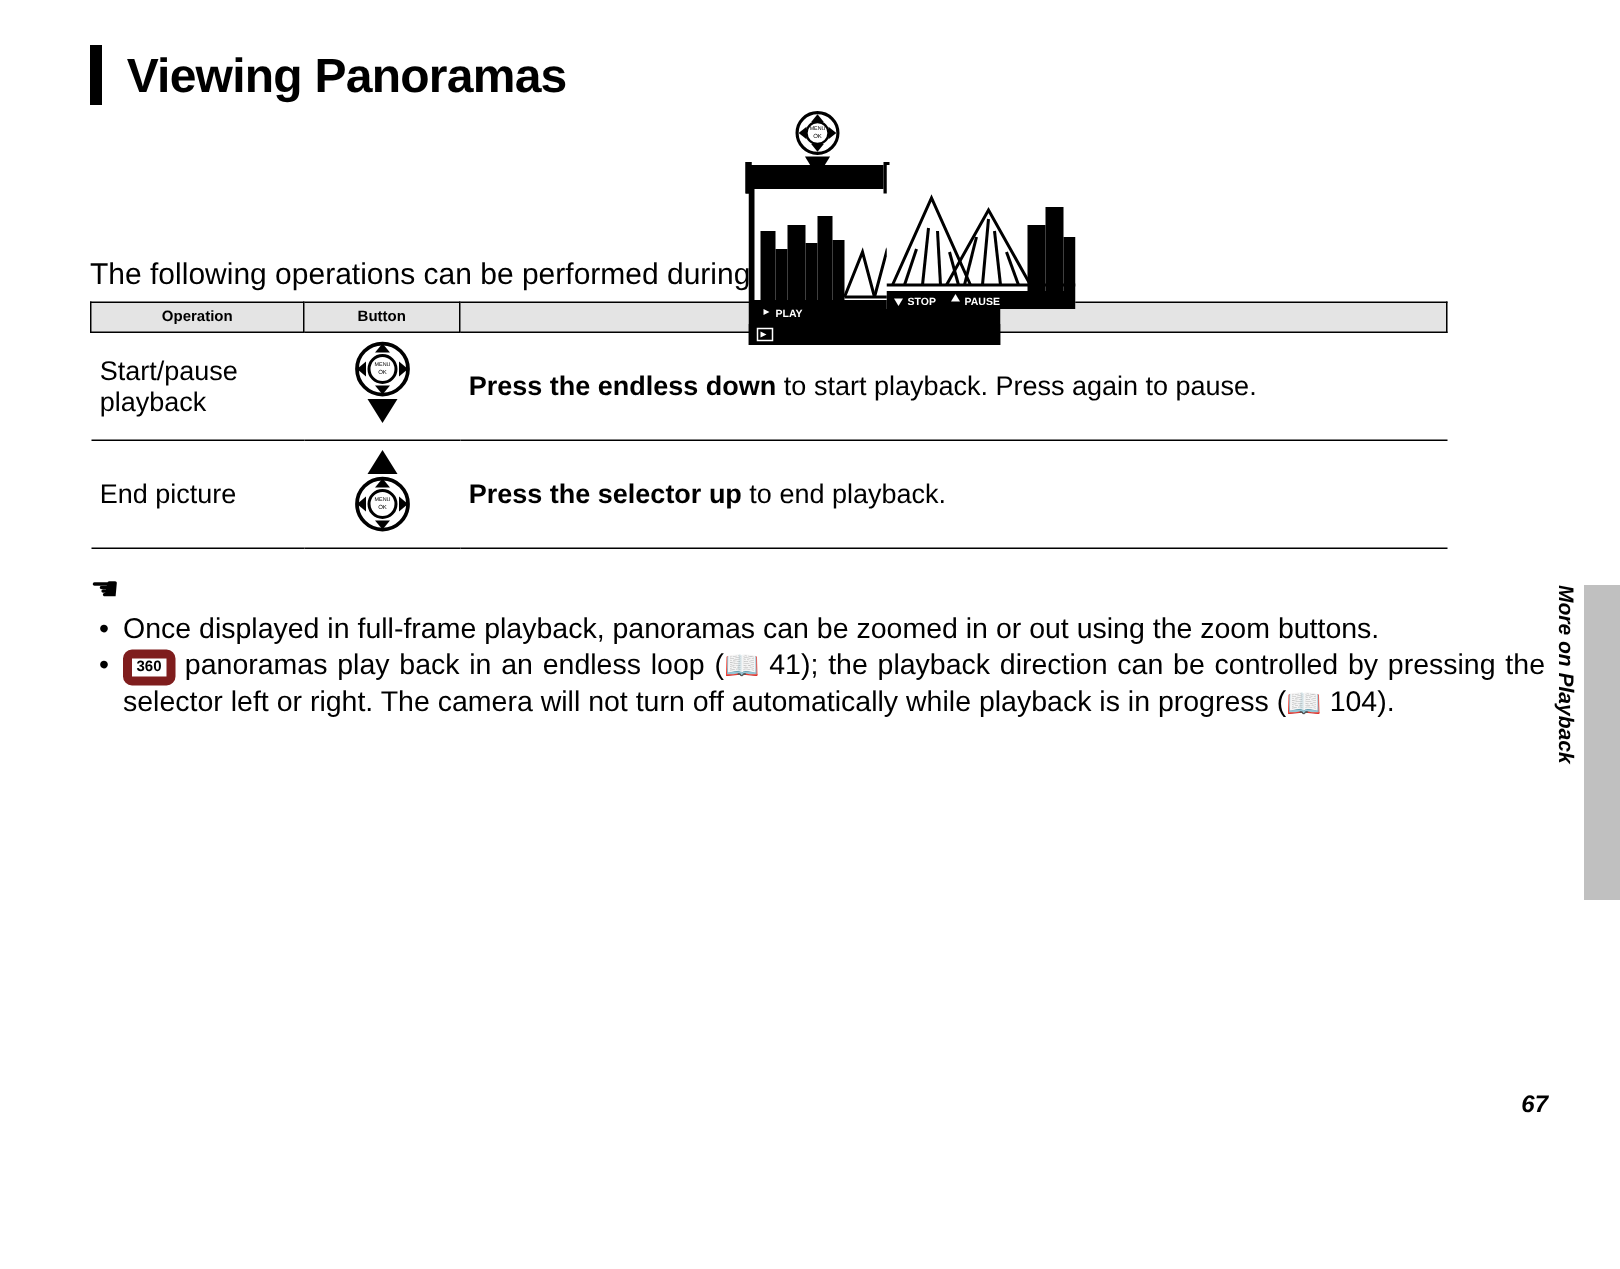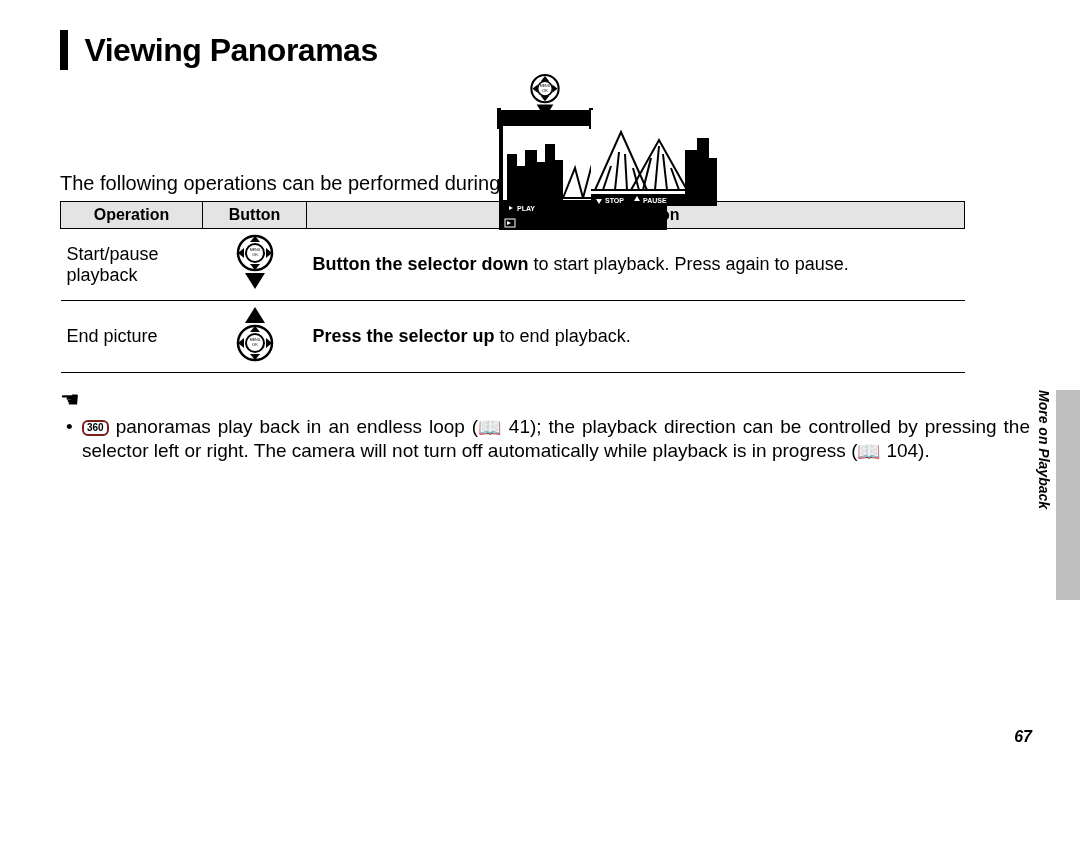--- a/index.html
+++ b/index.html
@@ -10,37 +10,37 @@
   .intro{font-size:20px;margin:6px 0 14px 0;line-height:1.2;}
   .figure-row{text-align:center;margin:4px 0 2px 0;}
   .fig{display:inline-block;vertical-align:middle;margin:0 4px;}
   .pano1{position:relative;width:172px;height:124px;background:#000;border:2px solid #000;box-sizing:border-box;}
   .arrow{display:inline-block;vertical-align:middle;margin:0 6px;}
   .arrow svg{width:60px;height:44px;display:block;}
   .sel-above{display:block;text-align:center;margin-bottom:2px;}
   .pano2{position:relative;width:130px;height:100px;background:#fff;border:2px solid #000;box-sizing:border-box;}
   .sub-intro{font-size:20px;margin:8px 0 6px 0;}
   table{border-collapse:collapse;width:905px;}
-  th{background:#e4e4e4;border:1px solid #000;font-size:16px;font-weight:700;padding:4px 2px;text-align:center;}
+  th{background:#e4e4e4;border:1px solid #000;font-size:10px;font-weight:700;padding:4px 2px;text-align:center;}
   td{border:1px solid #000;border-left:none;border-right:none;font-size:18px;padding:8px 6px;vertical-align:middle;}
   td.op{width:130px;}
   td.btn{text-align:center;width:100px;padding:4px 2px;}
   td.desc{padding-left:6px;}
   .bold{font-weight:700;}
   .selector-icon{display:inline-block;}
   .notes{margin-top:14px;}
   .note-icon{font-size:22px;}
   .note-list{margin:2px 0 0 0;padding:0;list-style:none;font-size:19px;line-height:1.25;}
   .note-list li{position:relative;padding-left:22px;text-align:justify;}
   .note-list li::before{content:"•";position:absolute;left:6px;}
   .tab{position:absolute;right:0;top:390px;width:24px;height:210px;background:#c0c0c0;}
   .tab-label{position:absolute;right:28px;top:390px;font-size:14px;font-weight:700;font-style:italic;writing-mode:vertical-rl;}
   .pagenum{position:absolute;right:48px;bottom:14px;font-size:16px;font-style:italic;font-weight:700;}
   .ref-icon{display:inline-block;line-height:1;vertical-align:-1px;}
-  .pano360{display:inline-block;border:2px solid #7f1d1d;border-radius:6px;padding:0 3px;font-size:10px;font-weight:700;line-height:12px;vertical-align:2px;}
+  .pano360{display:inline-block;border:6px solid #7f1d1d;border-radius:6px;padding:0 3px;font-size:10px;font-weight:700;line-height:12px;vertical-align:2px;}
 </style>
 </head>
 <body>
 <div class="page">
 
 <div class="title-group">
   <span class="title">Viewing Panoramas</span>
 </div>
 
 
@@ -164,21 +164,21 @@
           <text x="23" y="23" font-size="4" text-anchor="middle" font-family="Arial">OK</text>
           <polygon points="23,3 18,9 28,9" fill="#000"></polygon>
           <polygon points="23,37 18,31 28,31" fill="#000"></polygon>
           <polygon points="6,20 12,15 12,25" fill="#000"></polygon>
           <polygon points="40,20 34,15 34,25" fill="#000"></polygon>
           <polygon points="23,56 13,40 33,40" fill="#000"></polygon>
         </svg>
       </span>
     </td>
     <td class="desc">
-      <span class="bold">Button the selector down</span><span> to start playback.  Press again to pause.</span>
+      <span class="bold">Press the endless down</span><span> to start playback.  Press again to pause.</span>
     </td>
   </tr>
   <tr>
     <td class="op">
       <span>End picture</span>
     </td>
     <td class="btn">
       <span class="selector-icon">
         <svg width="46" height="58" viewBox="0 0 46 58">
           <polygon points="23,2 13,18 33,18" fill="#000"></polygon>
@@ -196,20 +196,21 @@
     <td class="desc">
       <span class="bold">Press the selector up</span><span> to end playback.</span>
     </td>
   </tr>
 </tbody>
     </table>
 
 <div class="notes">
   <span class="note-icon">☚</span>
   <ul class="note-list">
+    <li><span>Once displayed in full-frame playback, panoramas can be zoomed in or out using the zoom buttons.</span></li>
     <li><span class="pano360">360</span><span> panoramas play back in an endless loop (</span><span class="ref-icon">📖</span><span> 41); the playback direction can be controlled by pressing the selector left or right.   The camera will not turn off automatically while playback is in progress (</span><span class="ref-icon">📖</span><span> 104).</span></li>
   </ul>
 </div>
 
 <div class="tab"></div>
 <div class="tab-label">More on Playback</div>
 <div class="pagenum">67</div>
 
 </div>
 

